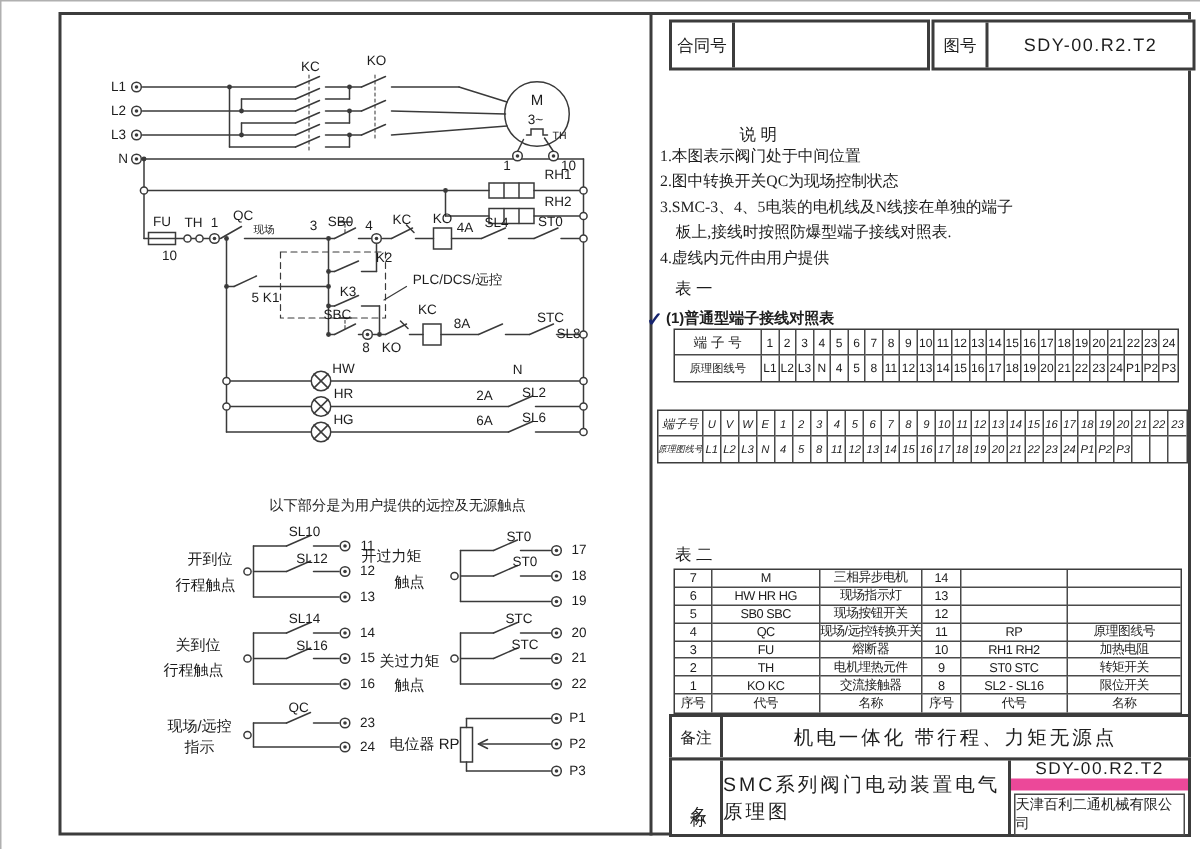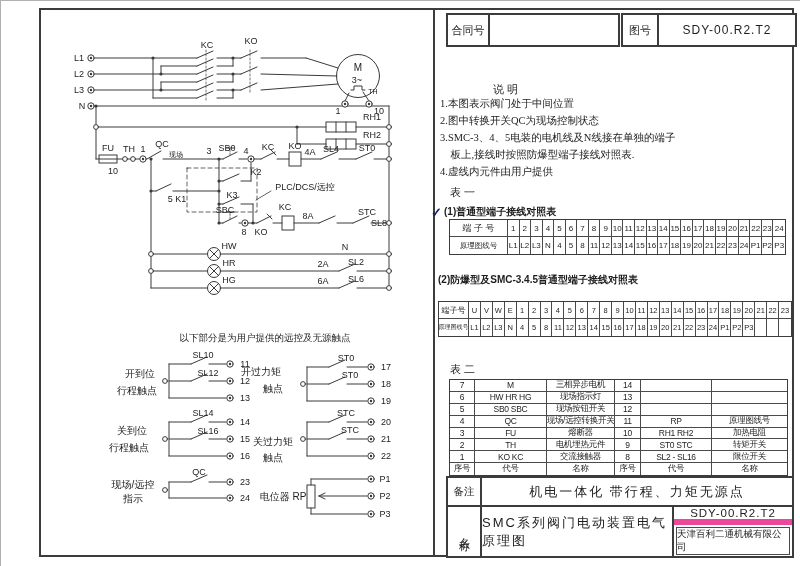--- a/index.html
+++ b/index.html
@@ -24,21 +24,21 @@
   .gtable{position:absolute;display:grid;grid-auto-rows:1fr;border:1px solid #3c3c3c;background:#fff;}
   .gc{display:flex;align-items:center;justify-content:center;border-right:1px solid #4a4a4a;
       border-bottom:1px solid #4a4a4a;overflow:hidden;white-space:nowrap;}
   
   .fbox{position:absolute;border:2px solid #3c3c3c;display:flex;background:#fff;}
   .fbox .flab{display:flex;align-items:center;justify-content:center;border-right:2px solid #3c3c3c;font-size:10.5px;}
   .vert{writing-mode:vertical-rl;text-orientation:upright;font-size:11px;letter-spacing:3px;}
   .fmid{display:flex;align-items:center;justify-content:center;font-size:13px;letter-spacing:2px;}
   .fright{display:flex;flex-direction:column;border-left:2px solid #3c3c3c;}
   .fright .dnum{flex:1.2;display:flex;align-items:center;justify-content:center;font-size:11.5px;letter-spacing:1px;}
-  .fright .comp{flex:1;display:flex;align-items:stretch;justify-content:stretch;border-top:6px solid #ec4899;padding:2px;}
+  .fright .comp{flex:1;display:flex;align-items:stretch;justify-content:stretch;border-top:8px solid #ec4899;padding:2px;}
   .fright .comp>span{flex:1;display:flex;align-items:center;justify-content:center;border:1px solid #4a4a4a;font-size:9.5px;}
 </style>
 </head>
 <body>
 
 <div class="page">
   <div class="frame"></div>
   <div class="divider"></div>
 
   <svg id="schematic" width="433" height="566" viewBox="0 0 433 566">
@@ -471,21 +471,21 @@
       <div class="gc" style="font-size: 8px; border-bottom: none;">21</div>
       <div class="gc" style="font-size: 8px; border-bottom: none;">22</div>
       <div class="gc" style="font-size: 8px; border-bottom: none;">23</div>
       <div class="gc" style="font-size: 8px; border-bottom: none;">24</div>
       <div class="gc" style="font-size: 8px; border-bottom: none;">P1</div>
       <div class="gc" style="font-size: 8px; border-bottom: none;">P2</div>
       <div class="gc" style="font-size: 8px; border-right: none; border-bottom: none;">P3</div>
     </div>
 
   <div class="subtitle" style="left:437px;top:272px;">(2)防爆型及SMC-3.4.5普通型端子接线对照表</div>
-  <div id="wire-table-2" class="gtable" style="left: 437px; top: 300px; width: 352px; height: 34px; grid-template-columns: 30px repeat(27, 1fr);">
+  <div id="wire-table-2" class="gtable" style="left: 437px; top: 272px; width: 352px; height: 34px; grid-template-columns: 30px repeat(27, 1fr); font-style: italic;">
       <div class="gc" style="font-size: 8px;">端子号</div>
       <div class="gc" style="font-size: 7.5px;">U</div>
       <div class="gc" style="font-size: 7.5px;">V</div>
       <div class="gc" style="font-size: 7.5px;">W</div>
       <div class="gc" style="font-size: 7.5px;">E</div>
       <div class="gc" style="font-size: 7.5px;">1</div>
       <div class="gc" style="font-size: 7.5px;">2</div>
       <div class="gc" style="font-size: 7.5px;">3</div>
       <div class="gc" style="font-size: 7.5px;">4</div>
       <div class="gc" style="font-size: 7.5px;">5</div>

